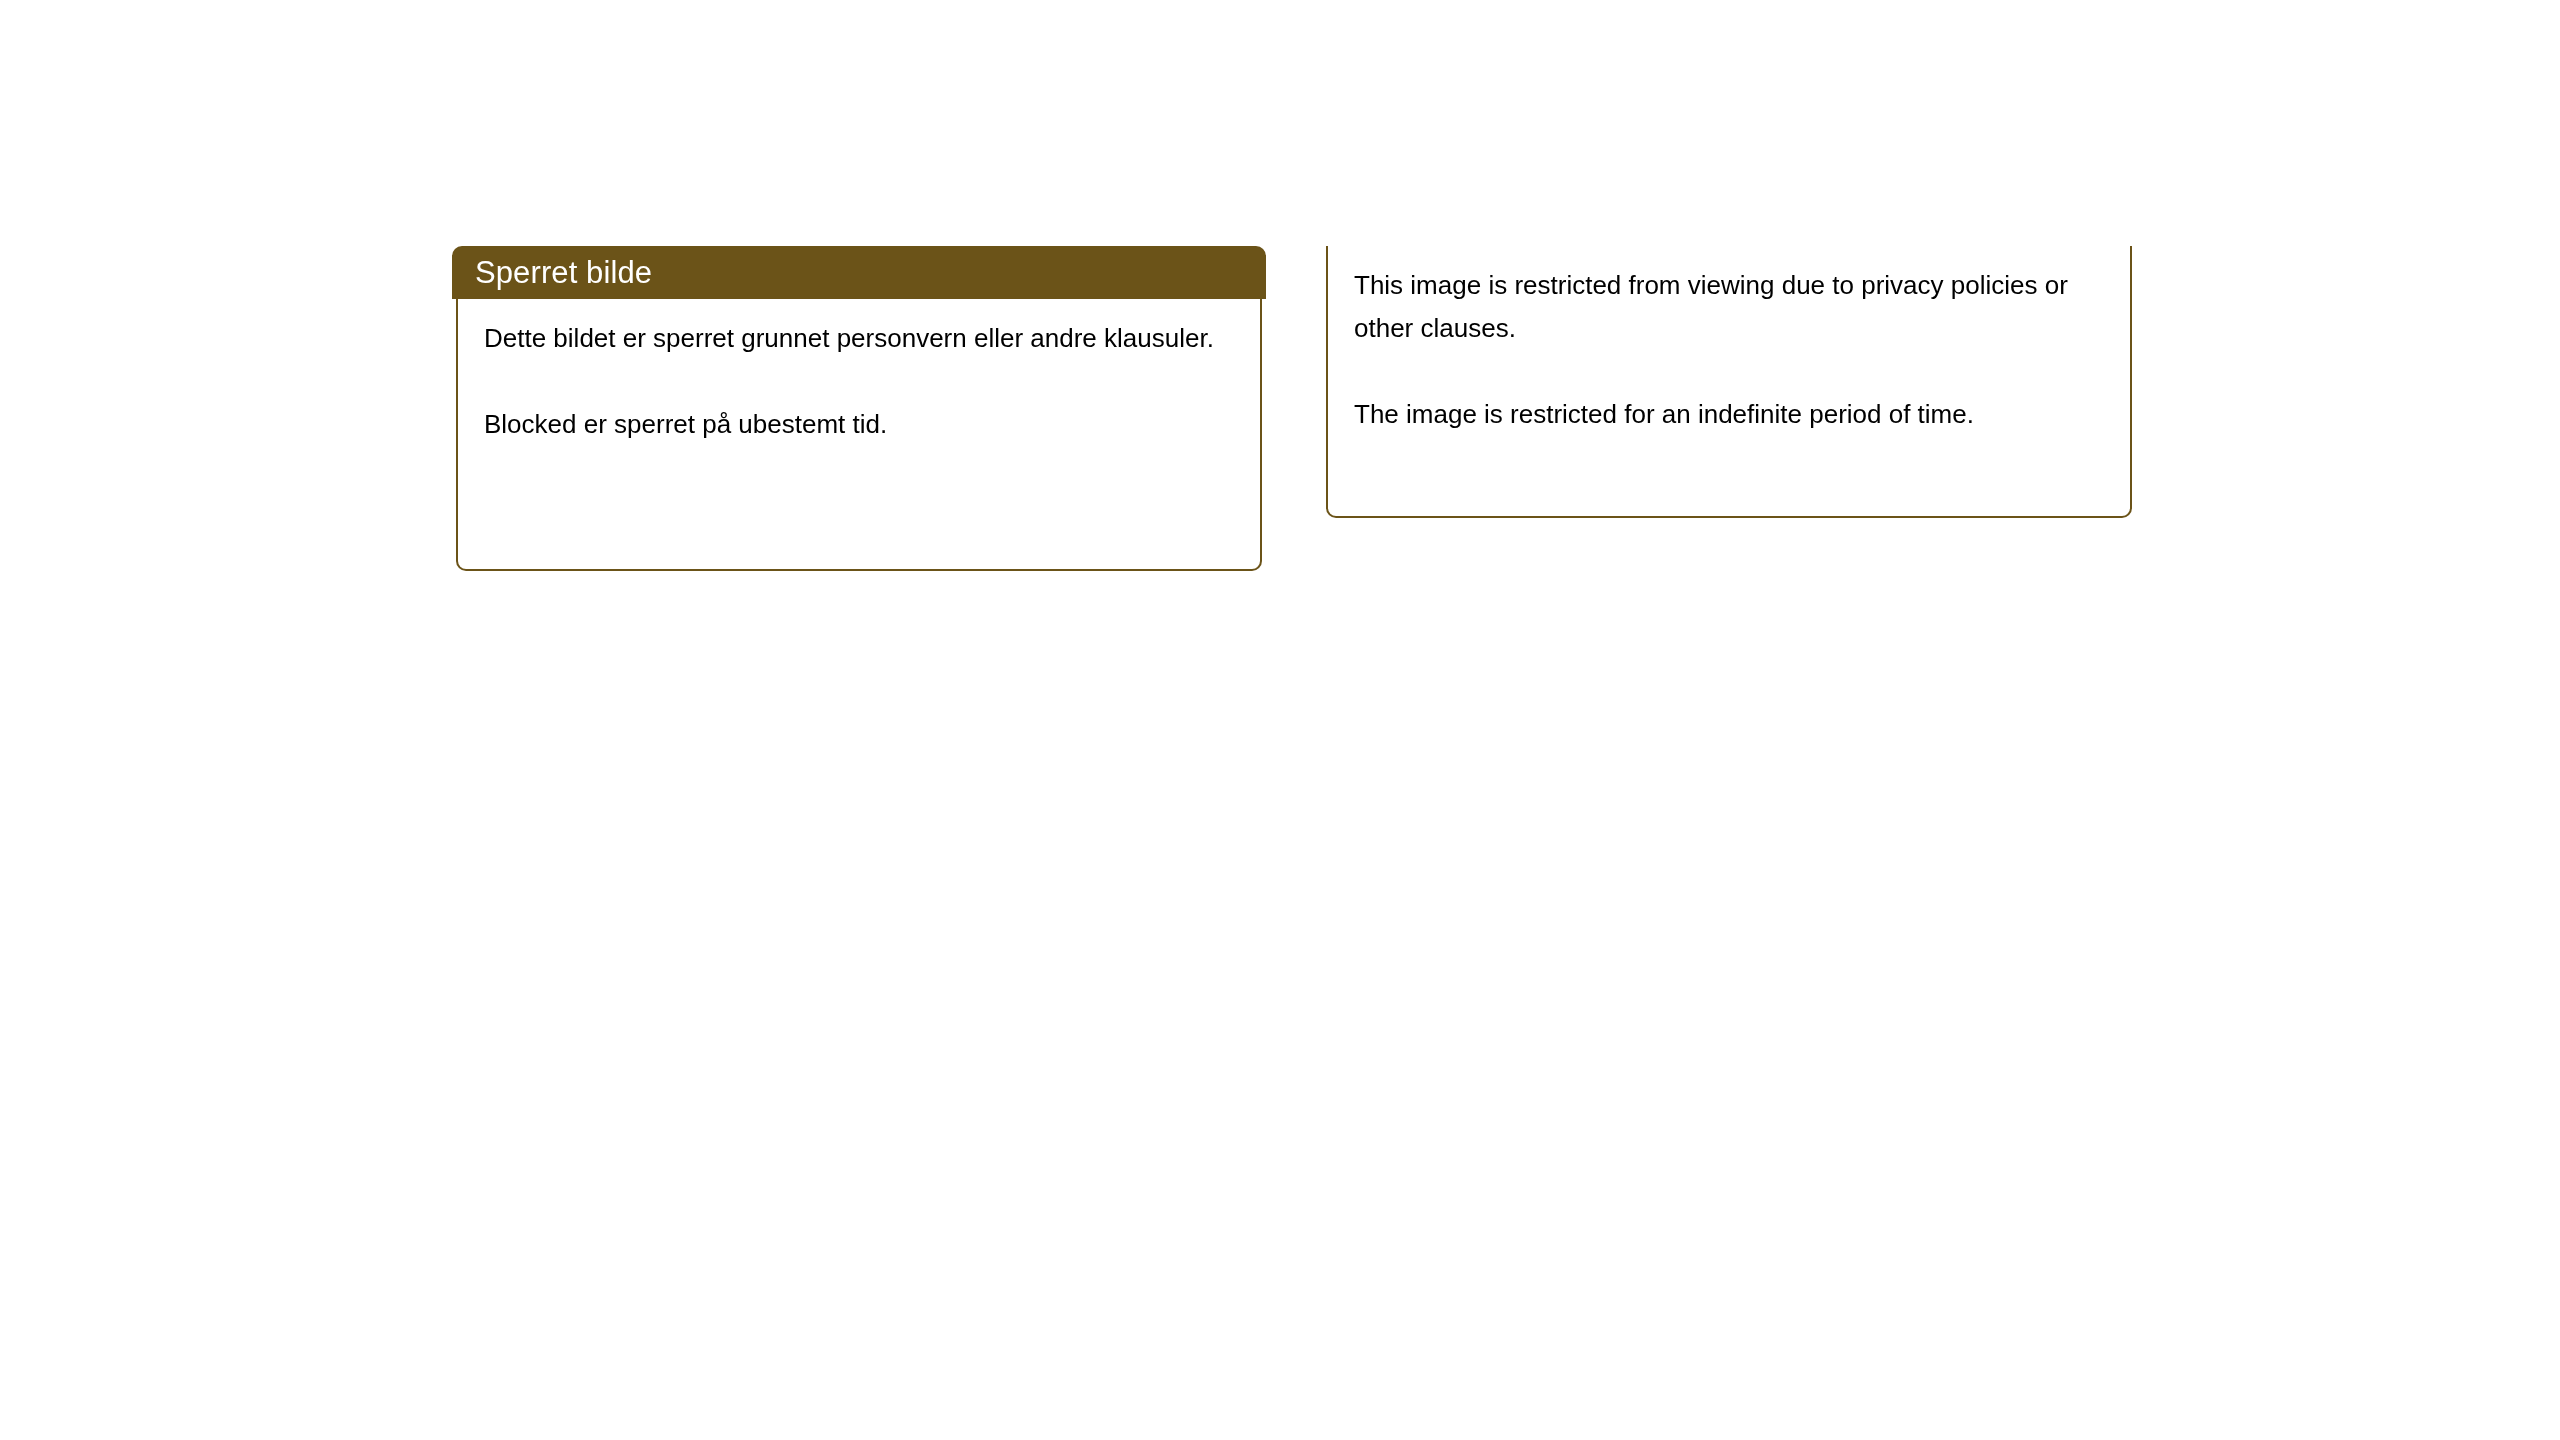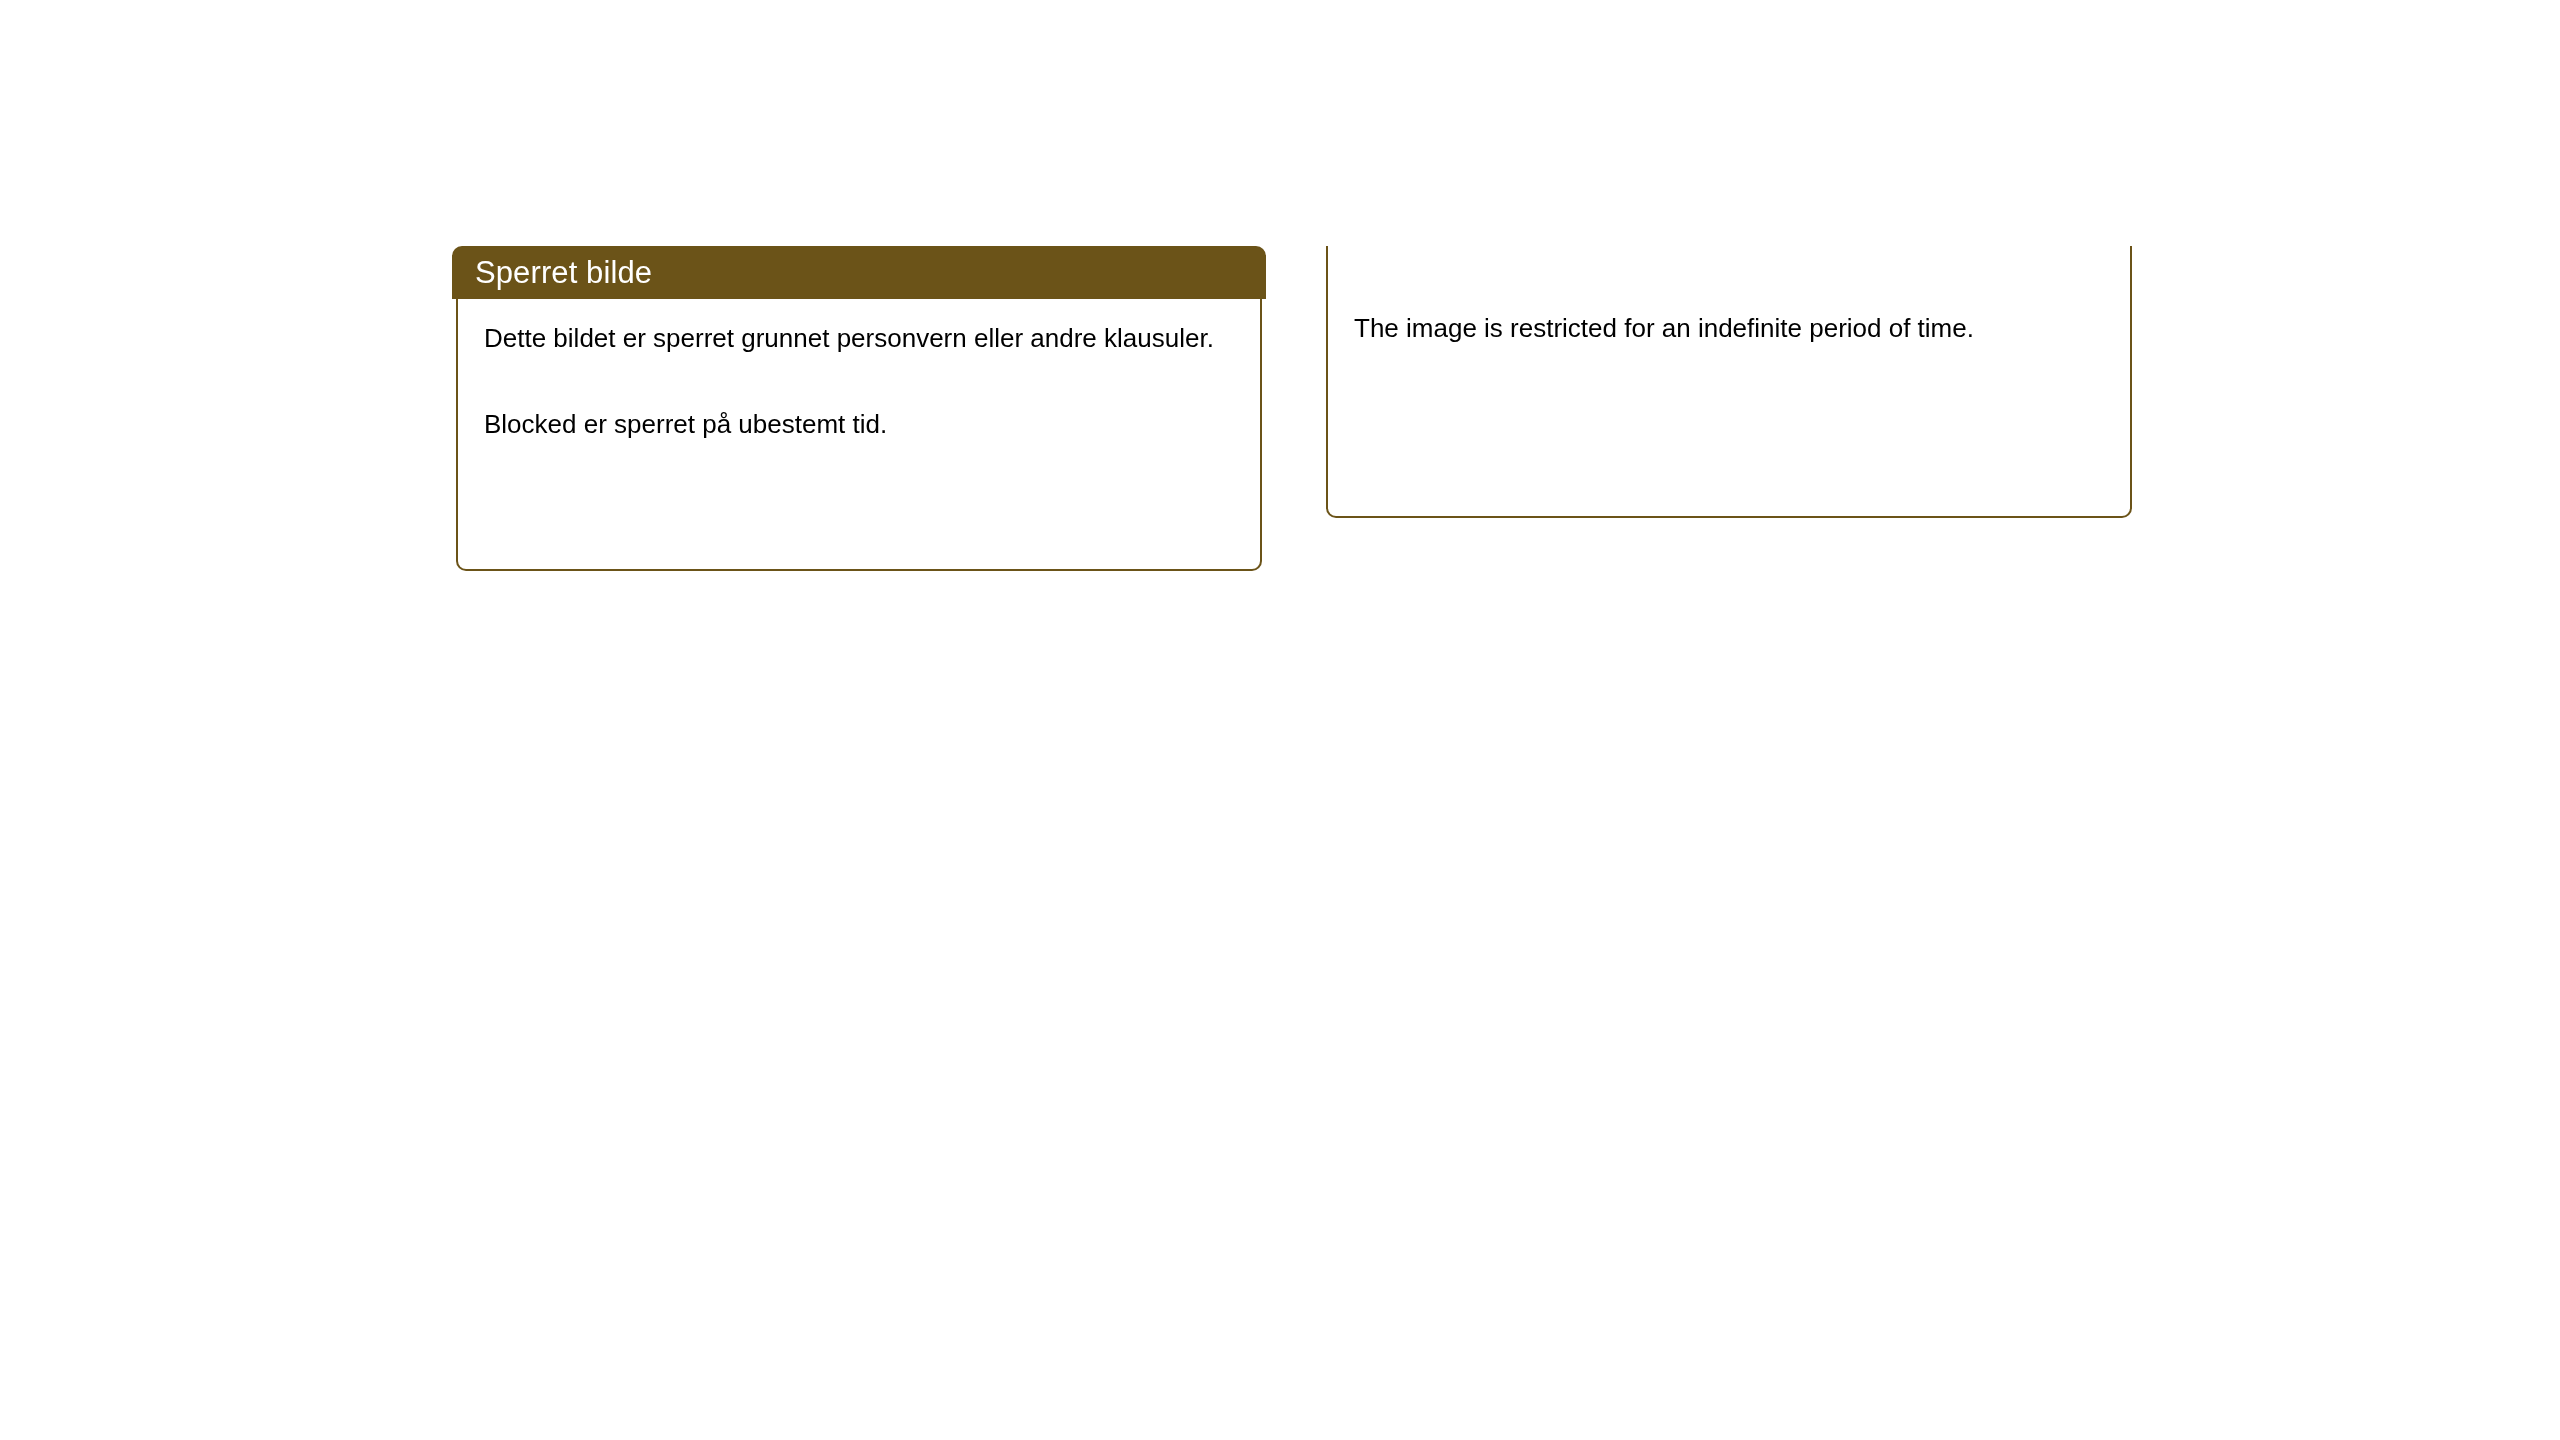--- a/index.html
+++ b/index.html
@@ -107,18 +107,19 @@
     </div>
     <div class="card-body">
       <p class="card-paragraph">Dette bildet er sperret grunnet personvern eller andre klausuler.</p>
       <div class="para-gap"></div>
       <p class="card-paragraph">Blocked er sperret på ubestemt tid.</p>
     </div>
   </div>
 
   <div class="notice-card" id="card-blocked-en">
     <div class="card-body">
+      <p class="card-paragraph">This image is restricted from viewing due to privacy policies or other clauses.</p>
       <div class="para-gap"></div>
       <p class="card-paragraph">The image is restricted for an indefinite period of time.</p>
     </div>
   </div>
 
 </div>
 
 </body></html>

